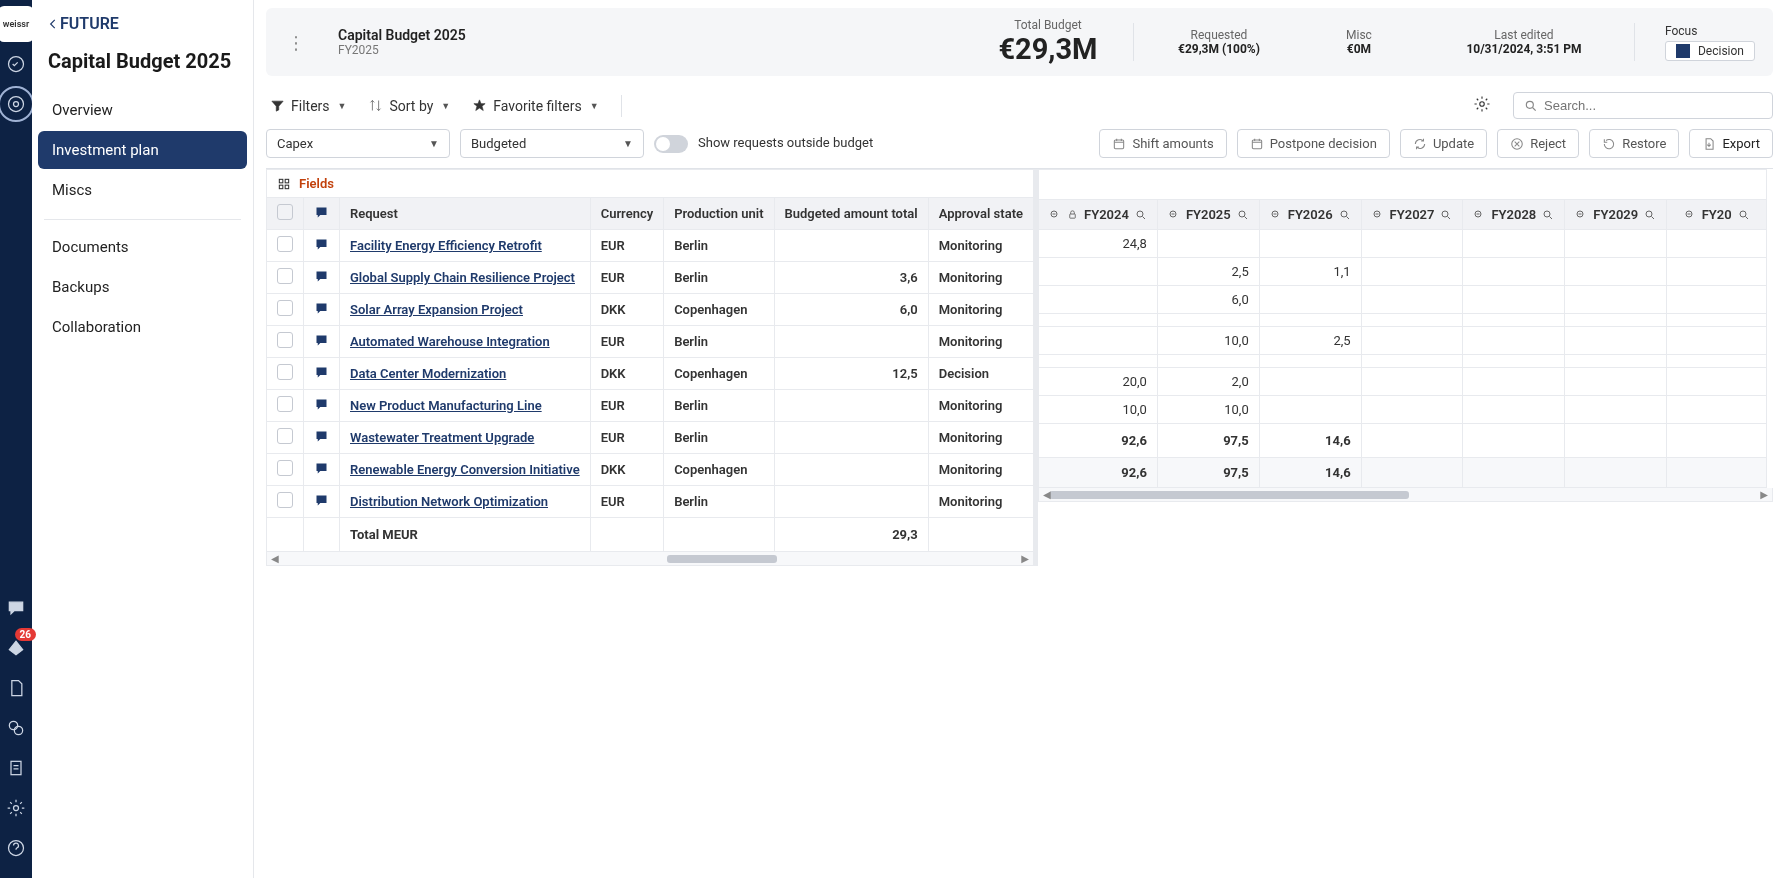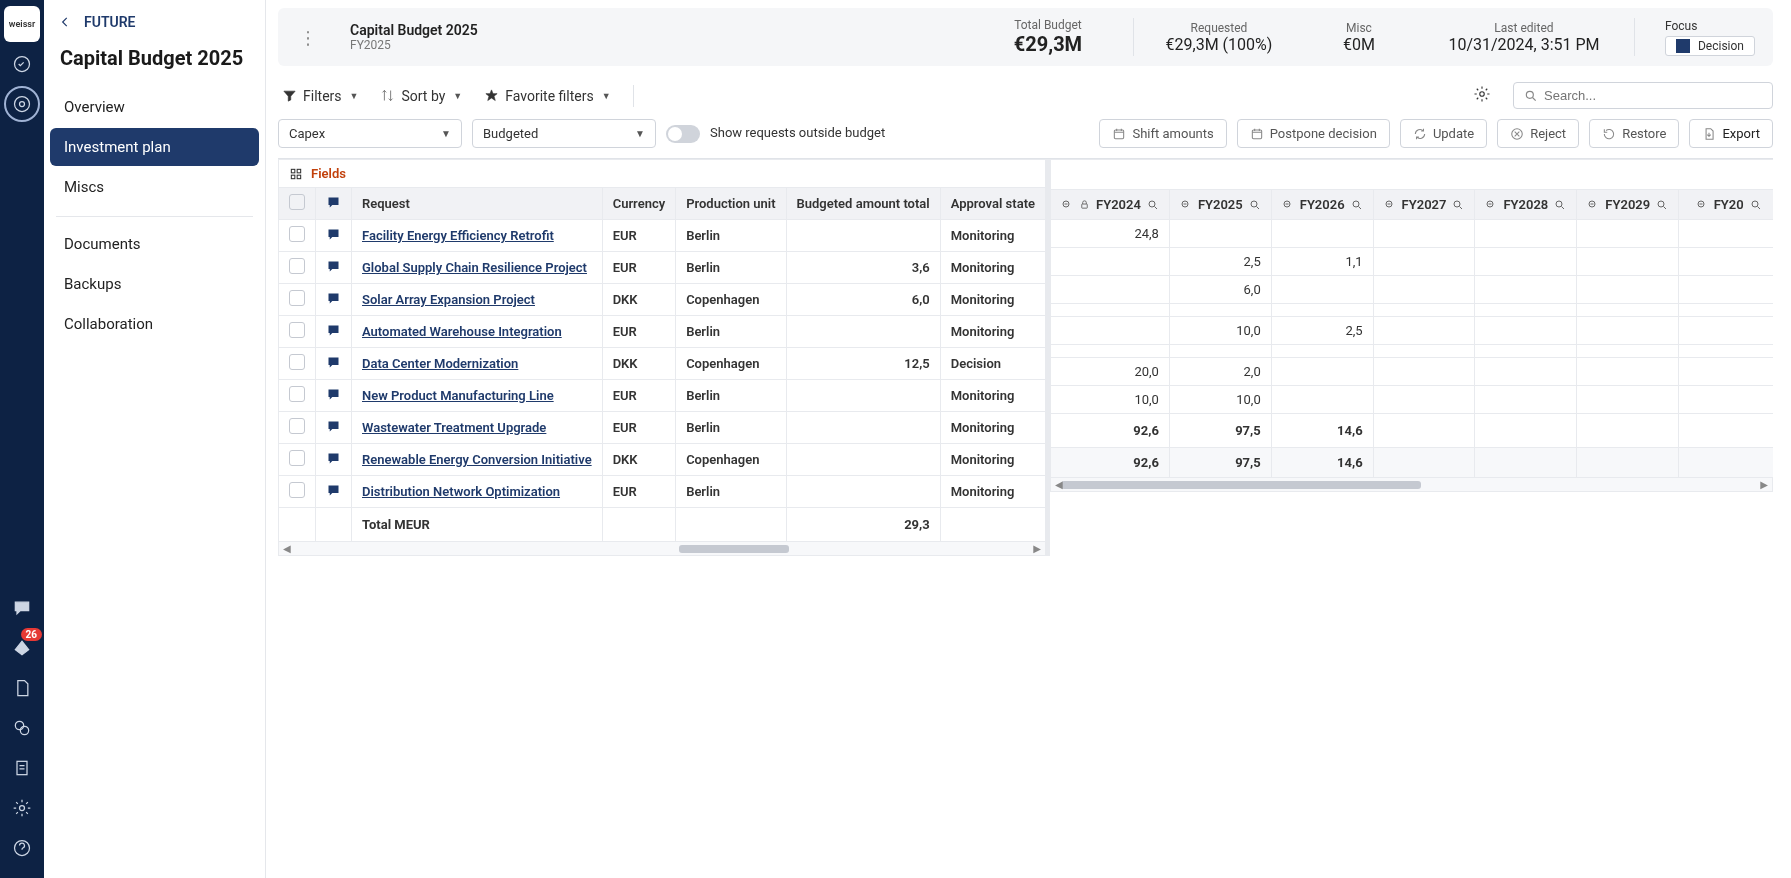--- a/index.html
+++ b/index.html
@@ -8,21 +8,21 @@
   font-size: 13px;
   color: #333;
   background: #fff;
   width: 1791px;
   height: 878px;
   overflow: hidden;
   display: flex;
 }
 
 .icon-rail {
-  width: 44px;
+  width: 32px;
   background: #0d2244;
   display: flex;
   flex-direction: column;
   align-items: center;
   padding-top: 6px;
   gap: 4px;
 }
 .rail-logo {
   width: 36px; height: 36px;
   background: #fff; border-radius: 6px;
@@ -46,22 +46,22 @@
 }
 
 .sidebar {
   width: 222px;
   background: #fff;
   border-right: 1px solid #e5e7eb;
   padding: 10px 6px;
   display:flex;flex-direction:column;
 }
 .breadcrumb {
-  display:flex;align-items:center;gap:12px;
-  color:#1f3a6b;font-weight:600;font-size:14px;
+  display:flex;align-items:center;gap:0;
+  color:#1f3a6b;font-weight:600;font-size:16px;
   padding:4px 8px;cursor:pointer;
 }
 .breadcrumb svg{width:14px;height:14px;stroke:#1f3a6b;fill:none;stroke-width:2;}
 .page-title {
   font-size:20px;font-weight:700;color:#1a1a1a;
   padding:12px 10px 18px;
 }
 .side-item {
   padding:10px 14px;border-radius:6px;font-size:15px;color:#222;
   cursor:pointer;margin-bottom:2px;
@@ -75,22 +75,22 @@
   margin:8px 0 12px 12px;
   background:#f5f6f8;border-radius:6px;
   display:flex;align-items:center;padding:10px 18px;gap:30px;
 }
 .hdr-more{width:24px;color:#888;cursor:pointer;text-align:center;font-size:18px;}
 .hdr-title-box{min-width:280px;}
 .hdr-title{font-weight:600;font-size:14px;color:#222;}
 .hdr-sub{font-size:12px;color:#777;}
 .hdr-stat{display:flex;flex-direction:column;align-items:center;min-width:110px;}
 .hdr-stat .lbl{font-size:12px;color:#666;}
-.hdr-stat .val{font-size:16px;color:#222;font-weight:400;}
-.hdr-stat.big .val{font-size:20px;font-weight:700;}
+.hdr-stat .val{font-size:12px;color:#222;font-weight:700;}
+.hdr-stat.big .val{font-size:29px;font-weight:700;}
 .hdr-sep{width:1px;height:38px;background:#e0e3e8;}
 .hdr-spacer{flex:1;}
 .focus-box{display:flex;flex-direction:column;gap:3px;font-size:12px;}
 .focus-pill{display:flex;align-items:center;gap:8px;border:1px solid #d0d4db;border-radius:3px;padding:2px 10px;background:#fff;}
 .focus-swatch{width:14px;height:14px;background:#1f3a6b;}
 
 .toolbar{display:flex;align-items:center;gap:22px;padding:4px 0 10px 16px;}
 .tbtn{display:flex;align-items:center;gap:6px;color:#333;font-size:14px;cursor:pointer;}
 .tbtn svg{width:15px;height:15px;stroke:#333;fill:#333;}
 .tbtn .caret{font-size:9px;color:#555;margin-left:2px;}

